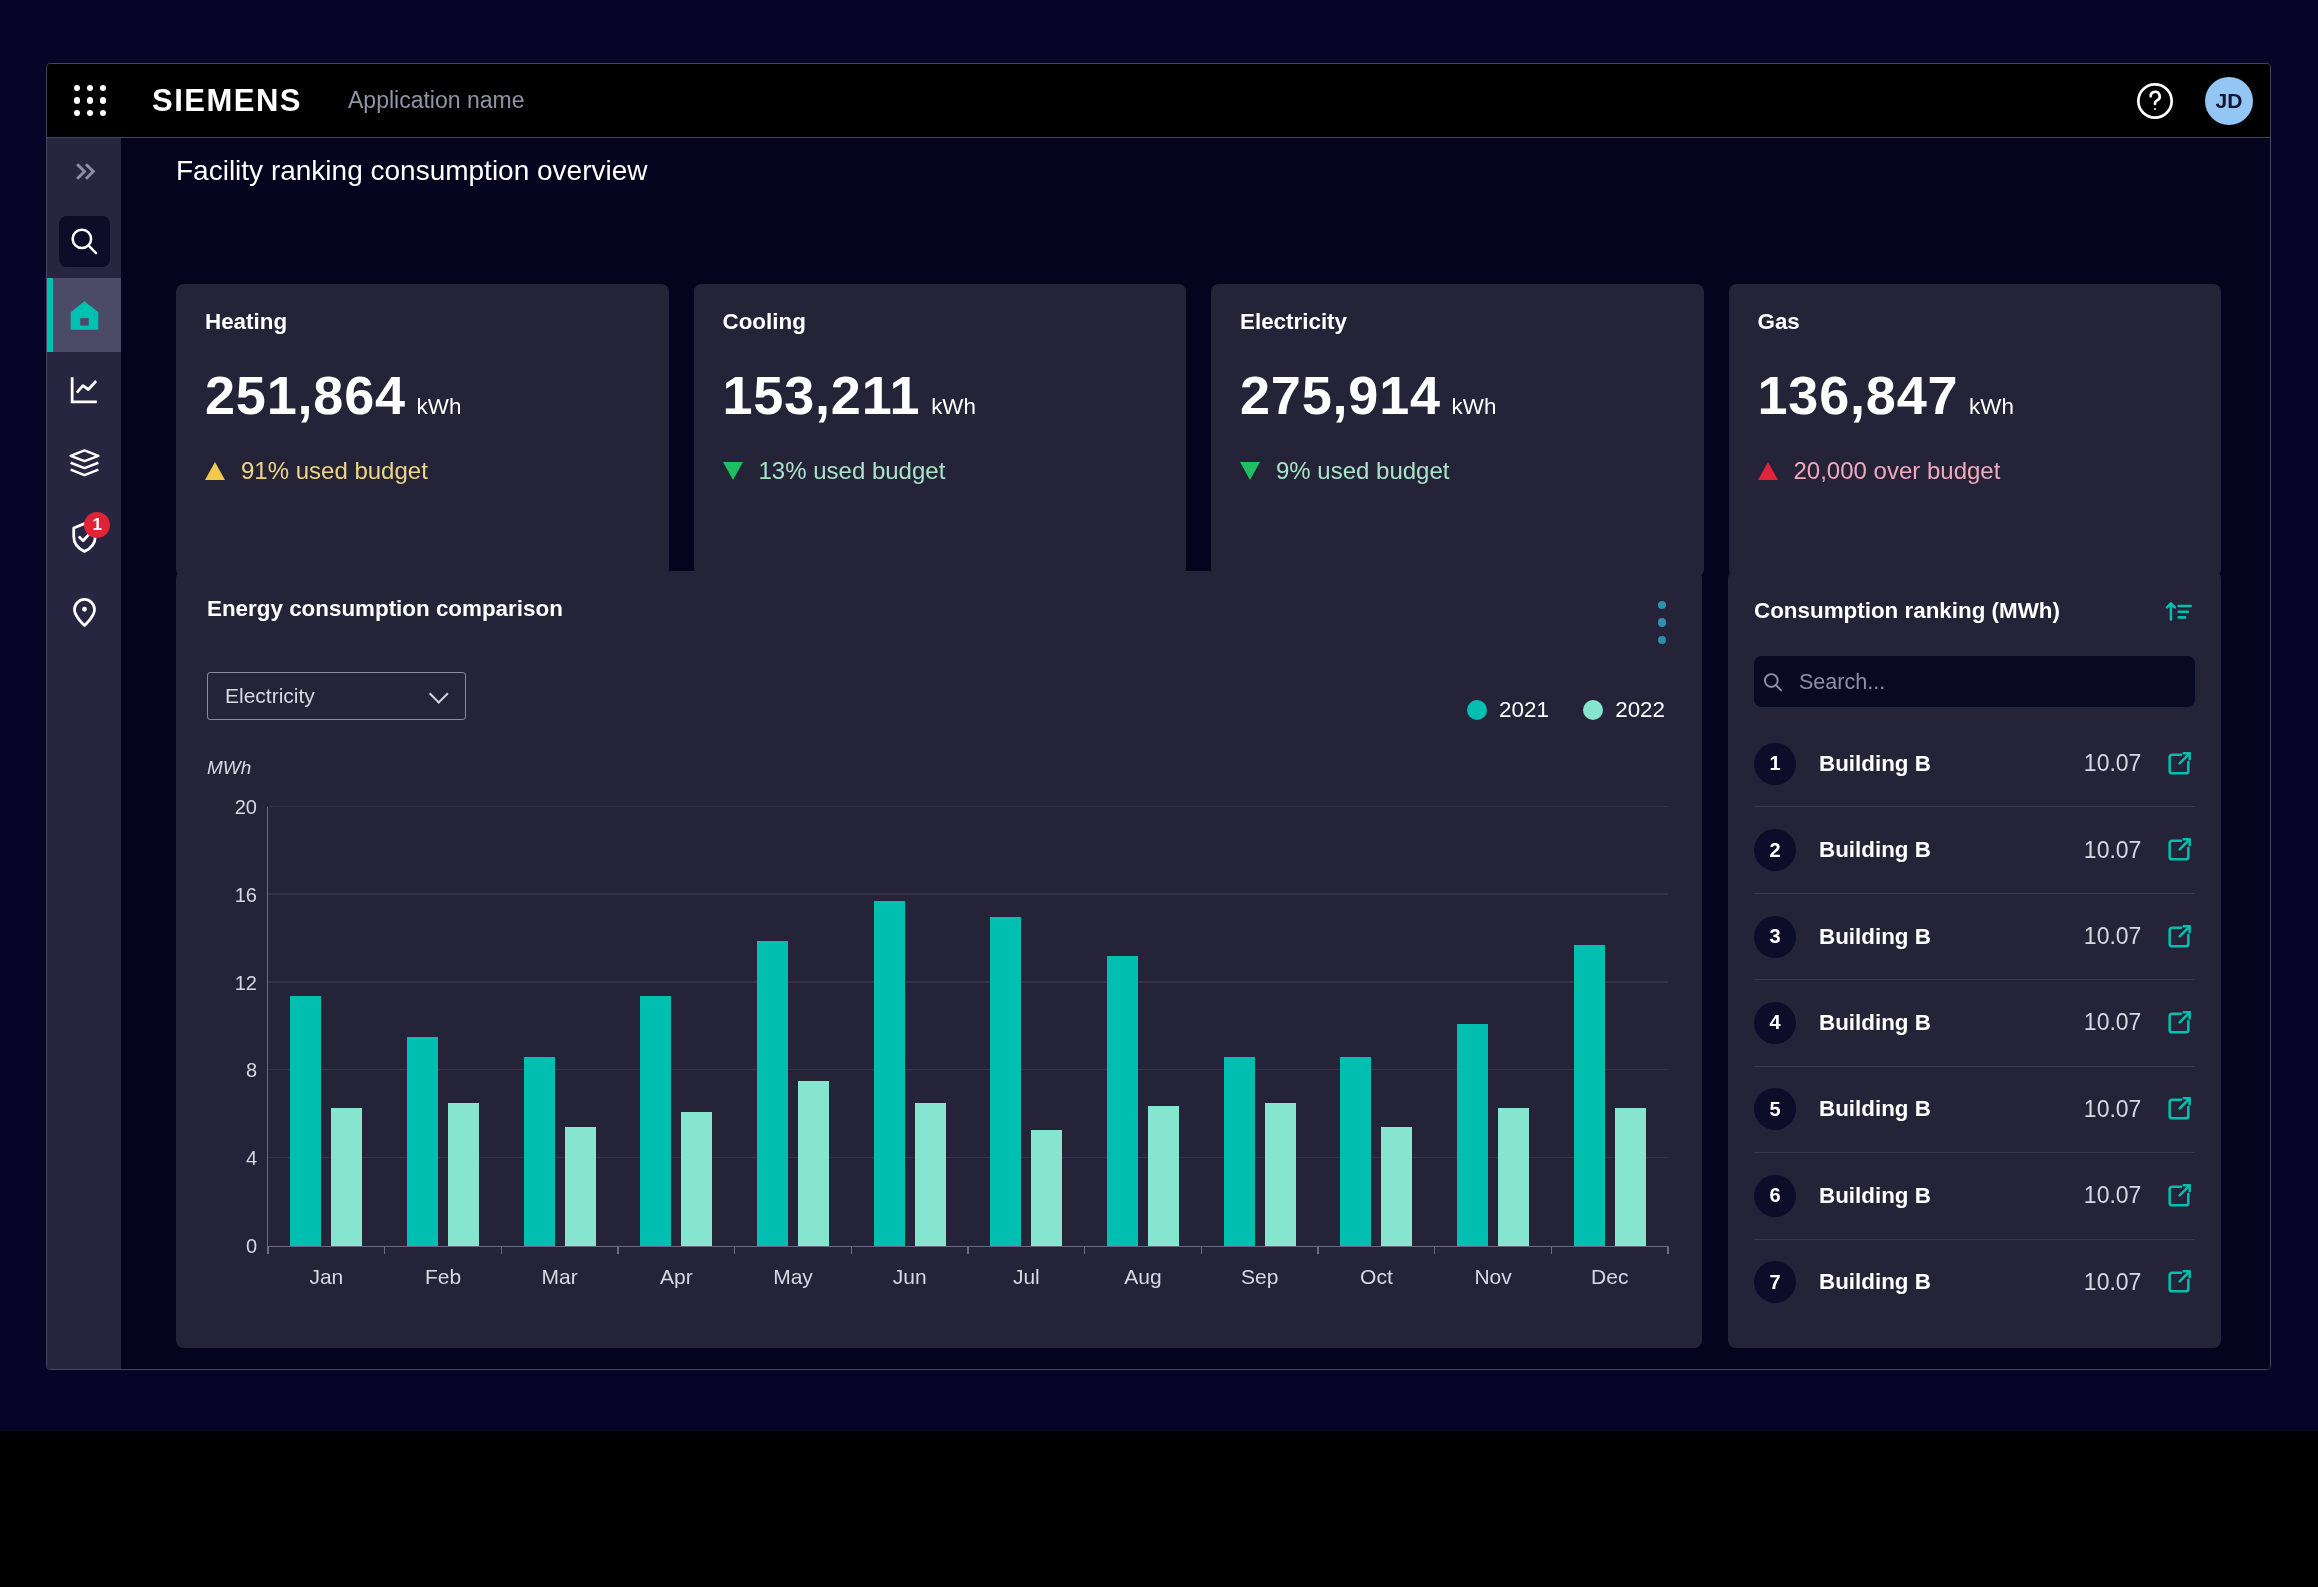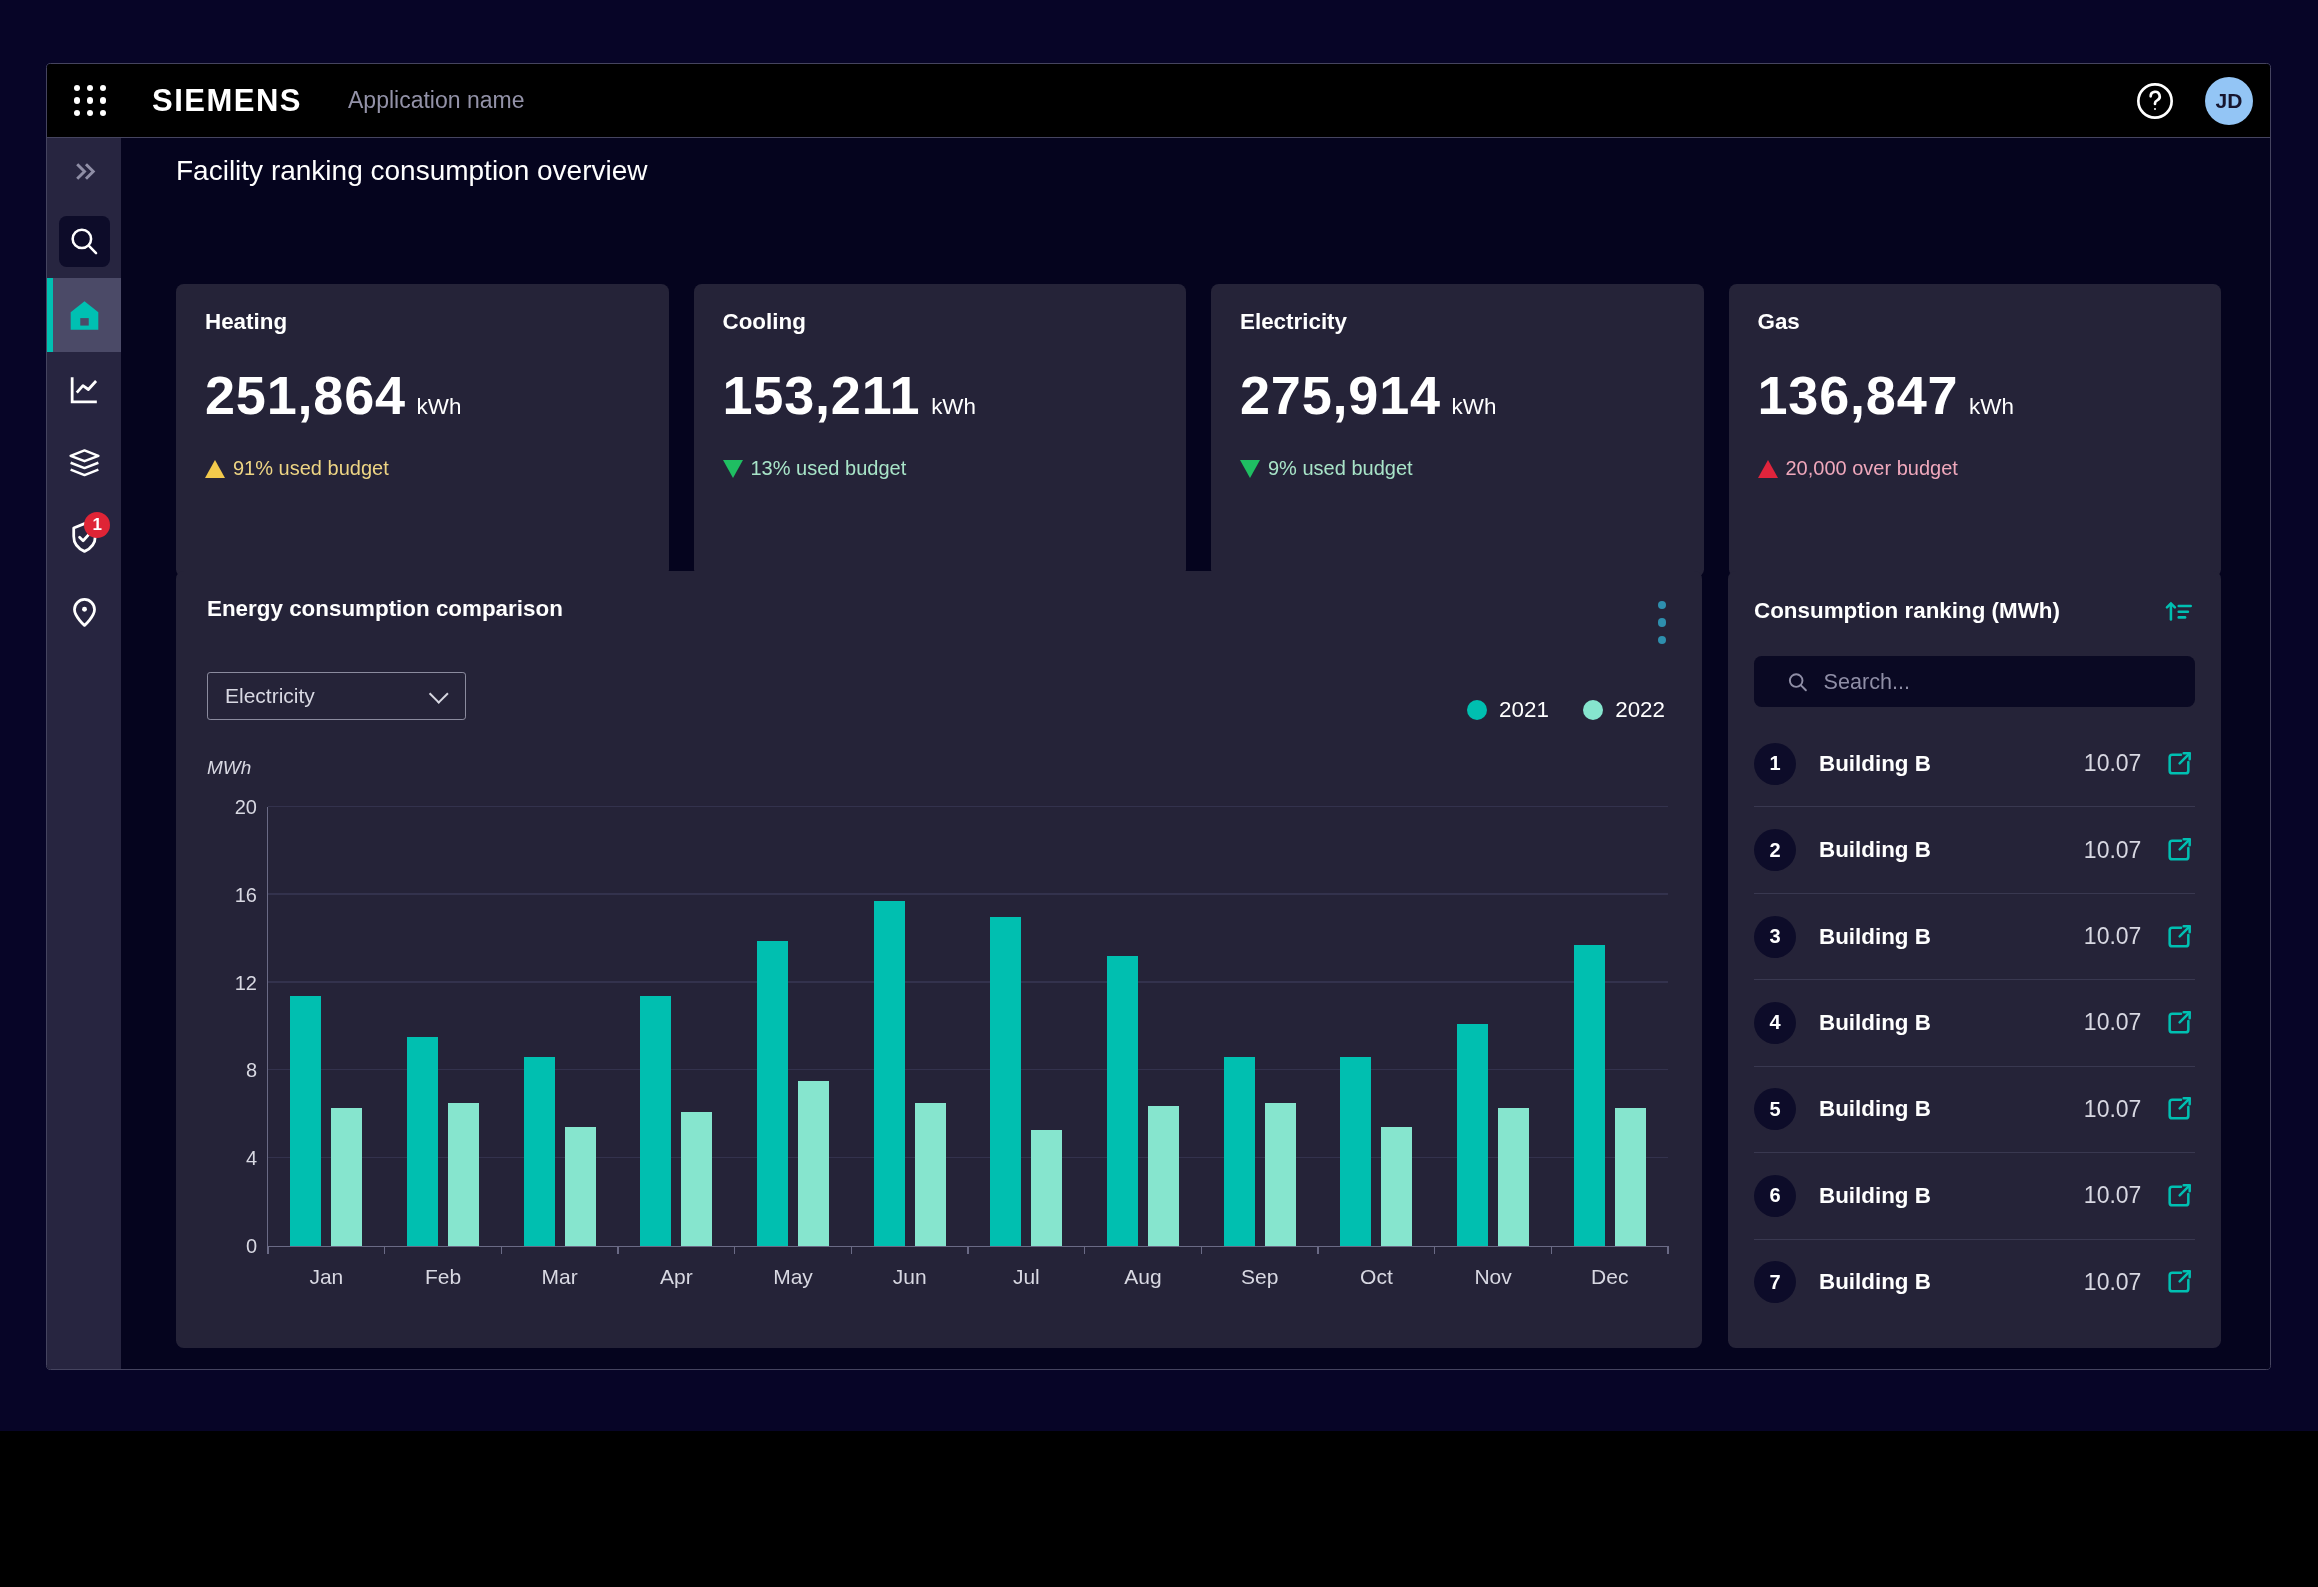--- a/index.html
+++ b/index.html
@@ -42,21 +42,21 @@
   .page-title{position:absolute;left:55px;top:17px;color:#fff;font-size:28px;font-weight:400;}
 
   
   .kpi-row{position:absolute;left:55px;right:49px;top:106px;height:293px;display:flex;gap:25px;margin-top:40px;}
   .card{background:#252338;border-radius:7.7px;box-sizing:border-box;}
   .kpi{flex:1;padding:25px 29px;}
   .kpi-title{color:#fff;font-size:22.4px;font-weight:bold;}
   .kpi-valrow{margin-top:29px;display:flex;align-items:baseline;}
   .kpi-value{color:#fff;font-size:54px;font-weight:bold;letter-spacing:0.8px;}
   .kpi-unit{color:#fff;font-size:22.4px;margin-left:10.8px;}
-  .kpi-status{margin-top:31px;display:flex;align-items:center;gap:8px;font-size:20px;}
+  .kpi-status{margin-top:31px;display:flex;align-items:center;gap:16px;font-size:24px;}
   .tri{width:0;height:0;border-left:10.8px solid transparent;border-right:10.8px solid transparent;}
   .tri.up{border-bottom:18.5px solid currentColor;}
   .tri.down{border-top:18.5px solid currentColor;}
 
   
   .chart-card{position:absolute;left:55px;top:433px;width:1526px;height:777px;padding:25px 31px;}
   .chart-head{display:flex;align-items:flex-start;}
   .chart-title{color:#fff;font-size:22.4px;font-weight:bold;}
   .kebab{margin-left:auto;display:flex;flex-direction:column;gap:9.2px;padding:4.6px;cursor:pointer;}
   .kebab i{width:8.5px;height:8.5px;border-radius:50%;background:#2e8fae;}
@@ -80,21 +80,21 @@
   .xlab{position:absolute;left:0;right:0;top:100%;margin-top:18.5px;text-align:center;color:#d8d8e2;font-size:21px;}
   .xtick{position:absolute;top:100%;width:1.5px;height:7.7px;background:#6a6a85;}
 
   
   .rank-card{position:absolute;left:1607px;top:433px;width:493px;height:777px;padding:23px 26px;
              display:flex;flex-direction:column;}
   .rank-head{display:flex;align-items:center;}
   .rank-title{color:#fff;font-size:22.4px;font-weight:bold;}
   .sort-btn{margin-left:auto;cursor:pointer;display:flex;}
   .rank-search{margin-top:28px;height:51px;background:#0a0923;border-radius:7.7px;display:flex;align-items:center;
-               padding:0 32px;gap:12.3px;}
+               padding:0 7px;gap:12.3px;}
   .rank-search input{background:transparent;border:none;outline:none;color:#d8d8e2;font-size:21.6px;width:100%;
                font-family:inherit;}
   .rank-search input::placeholder{color:#8f8ea6;}
   .rank-list{margin-top:14px;flex:1;display:flex;flex-direction:column;}
   .rank-row{flex:1;display:flex;align-items:center;border-bottom:1.5px solid #393850;cursor:pointer;}
   .rank-row:last-child{border-bottom:none;}
   .rank-num{width:42px;height:42px;border-radius:50%;background:#0d0c29;color:#fff;font-size:20px;font-weight:bold;
             display:flex;align-items:center;justify-content:center;flex:none;}
   .rank-name{margin-left:23px;color:#fff;font-size:22.4px;font-weight:bold;}
   .rank-val{margin-left:auto;color:#d8d8e2;font-size:23px;}

